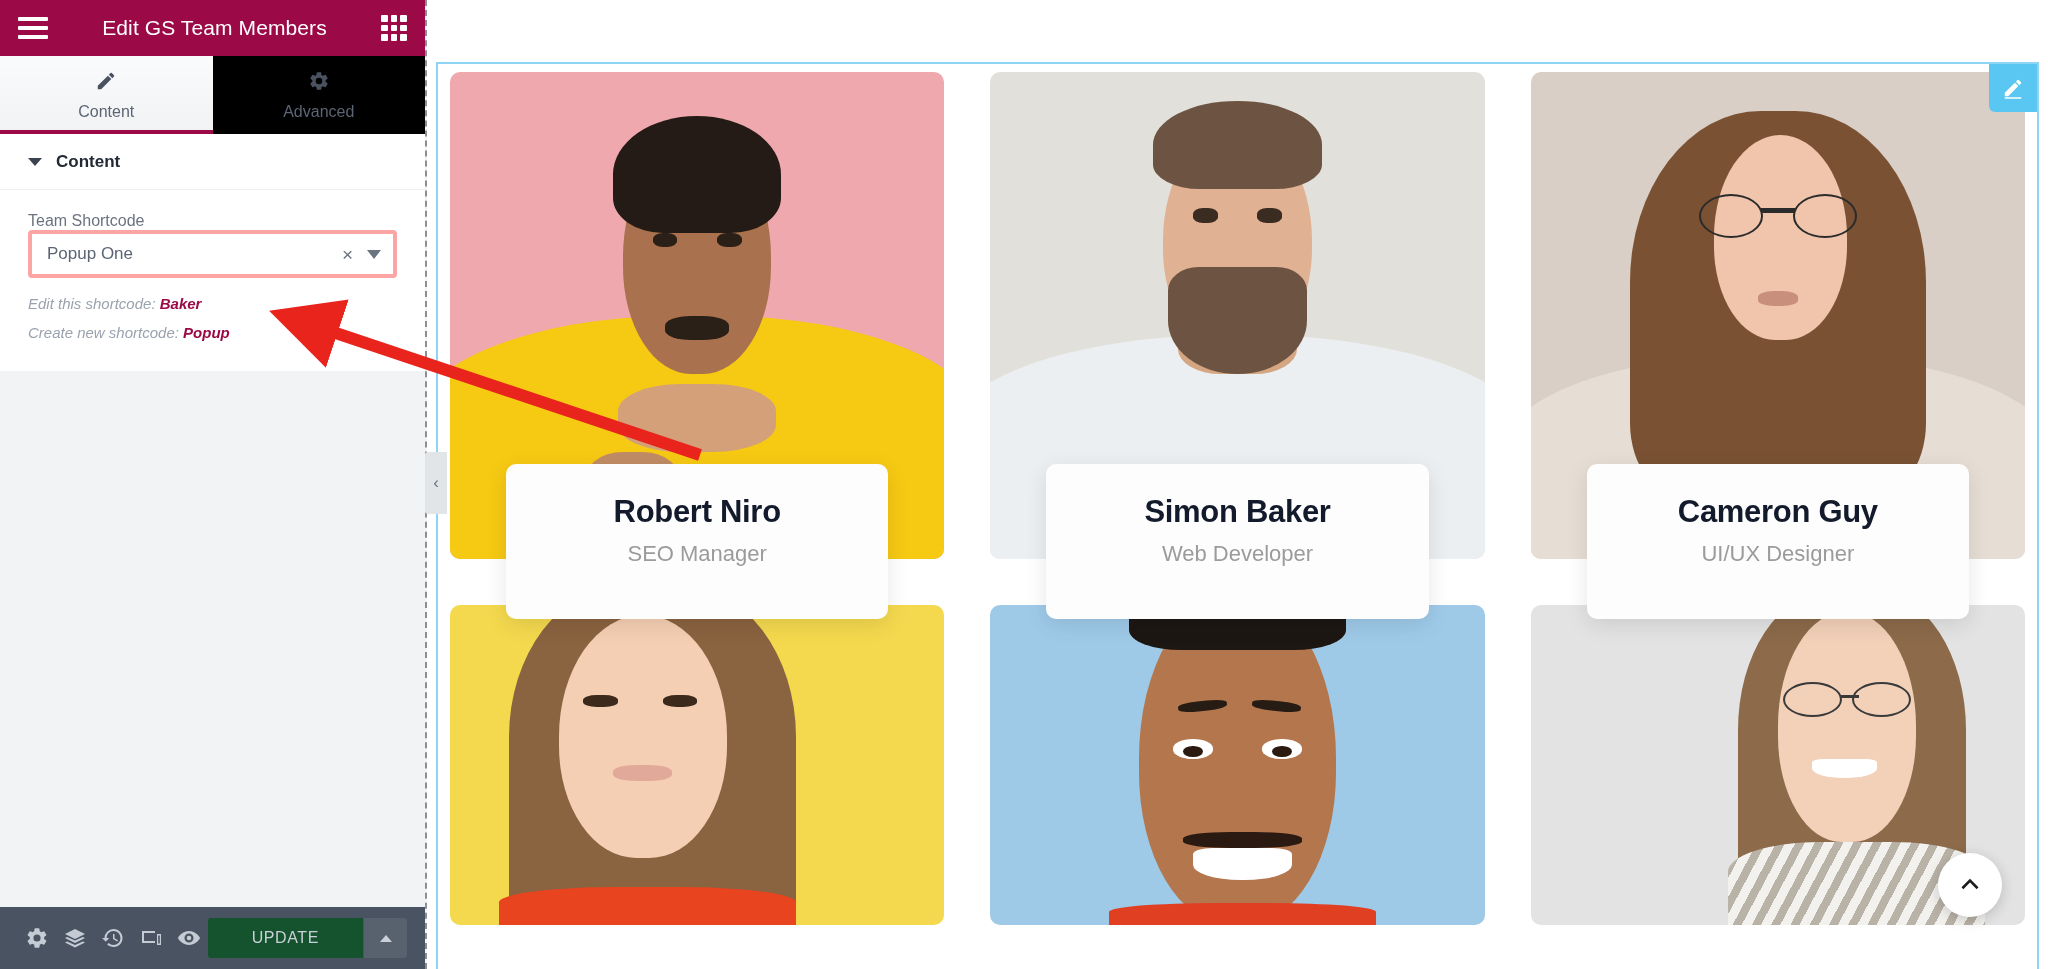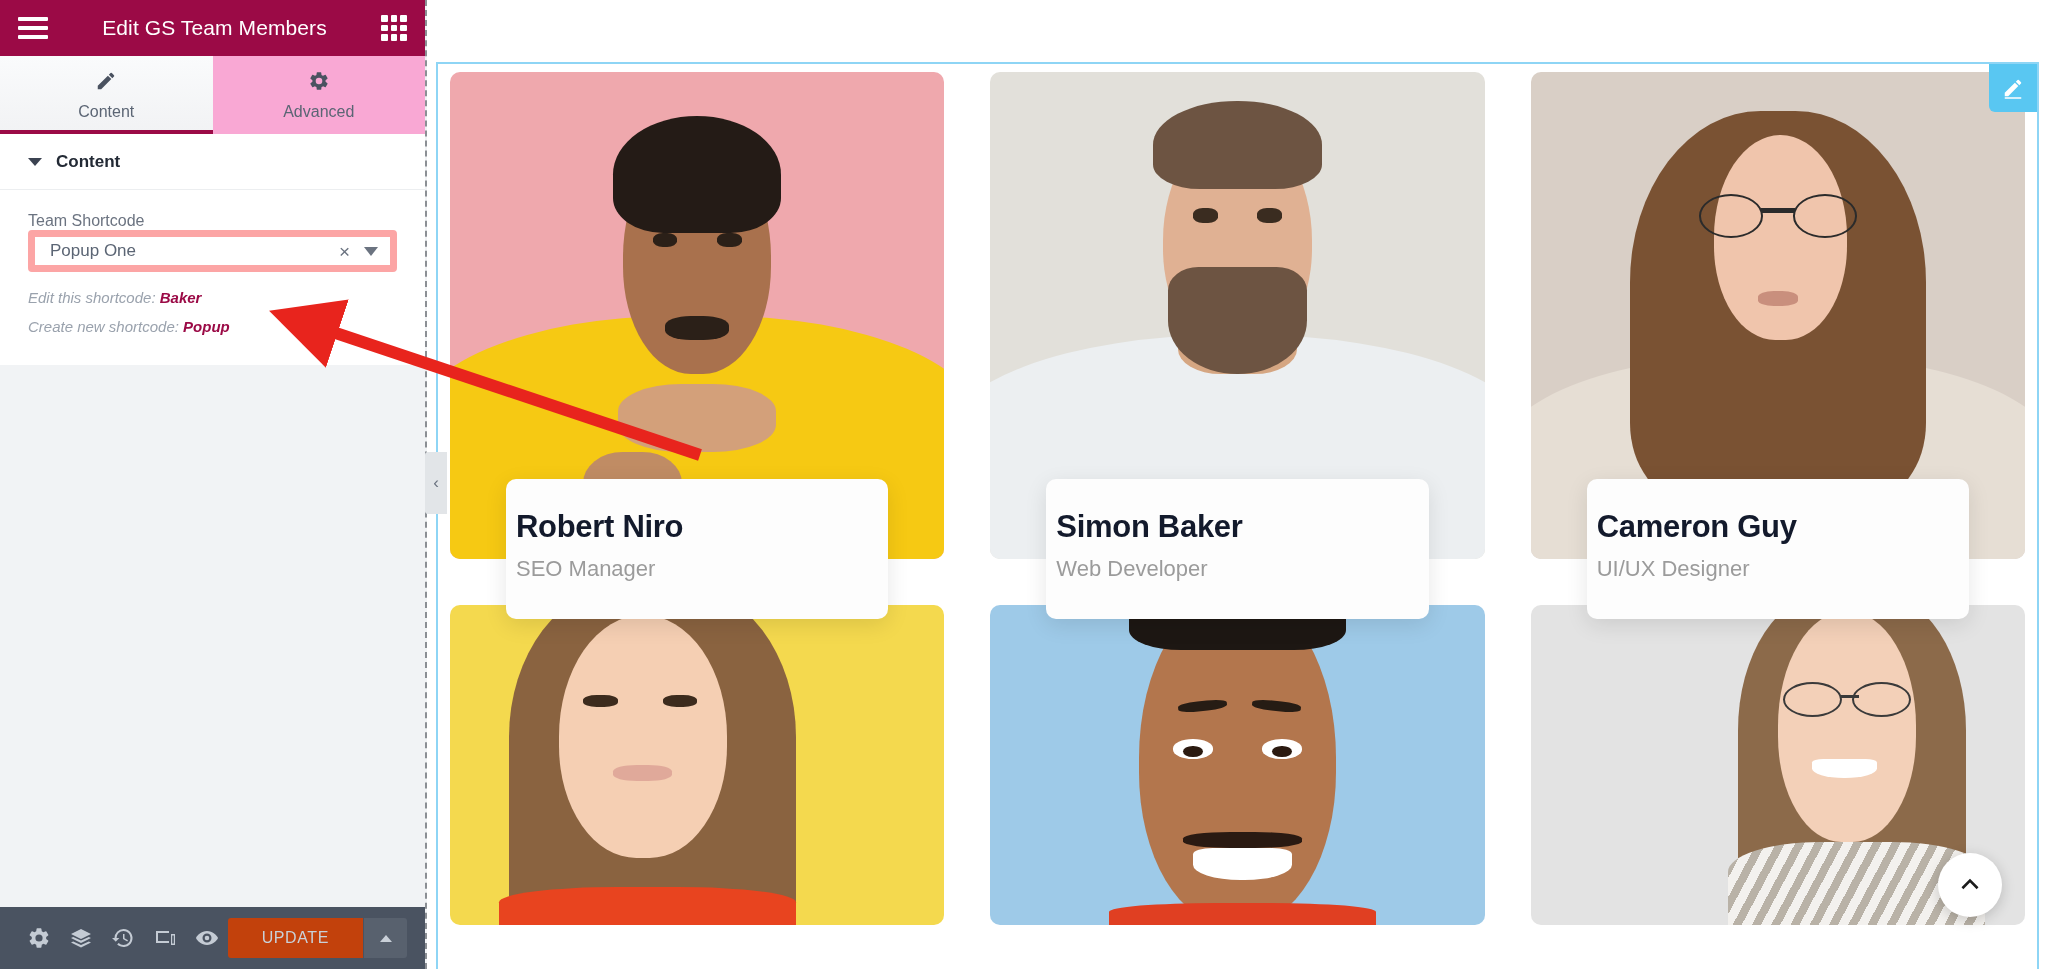--- a/index.html
+++ b/index.html
@@ -33,21 +33,21 @@
   .hamburger { width: 30px; height: 22px; display: flex; flex-direction: column; justify-content: space-between; cursor: pointer; }
   .hamburger i { display: block; height: 4px; background: #fff; border-radius: 1px; }
   .gridicon { width: 26px; height: 26px; display: grid; grid-template-columns: repeat(3,1fr); grid-template-rows: repeat(3,1fr); gap: 3px; cursor: pointer; }
   .gridicon i { background: #fff; border-radius: 1px; }
 
   #panel-tabs { height: 78px; display: flex; background: #fff; flex: 0 0 78px; }
   .ptab {
     flex: 1; display: flex; flex-direction: column;
     align-items: center; justify-content: center;
     gap: 7px; cursor: pointer; position: relative;
-    background: #f9a8d4; color: #5b6574; font-size: 16px;
+    background: #000000; color: #5b6574; font-size: 16px;
   }
   .ptab.active { background: linear-gradient(#fafbfc,#f1f2f4); }
   .ptab.active::after {
     content: ""; position: absolute; left: 0; right: 0; bottom: 0;
     height: 4px; background: #9b0a46;
   }
   .ptab svg { width: 22px; height: 22px; fill: #4a5260; }
 
   #panel-body { flex: 1; background: #f1f3f5; overflow: hidden; }
   #section-header {
@@ -59,21 +59,21 @@
   #section-header .caret {
     width: 0; height: 0;
     border-left: 7px solid transparent; border-right: 7px solid transparent;
     border-top: 8px solid #3b4351;
   }
   #section-header .slabel { font-size: 17px; font-weight: bold; color: #232a35; }
 
   #controls { background: #fff; padding: 22px 28px 30px 28px; }
   .field-label { font-size: 16px; color: #6b7380; }
   .select-box {
-    height: 42px; border: 7px solid #fca5a5; border-radius: 4px;
+    height: 48px; border: 4px solid #fca5a5; border-radius: 4px;
     background: #fff; display: flex; align-items: center;
     padding: 0 12px 0 15px; cursor: pointer;
   }
   .select-box .val { flex: 1; font-size: 17px; color: #5b6574; }
   .select-box .clr { font-size: 19px; color: #6b7380; margin-right: 14px; line-height: 1; }
   .select-box .dd {
     width: 0; height: 0;
     border-left: 7px solid transparent; border-right: 7px solid transparent;
     border-top: 9px solid #6b7380;
   }
@@ -85,23 +85,23 @@
     height: 62px; background: #4a5361; flex: 0 0 62px;
     display: flex; align-items: center; padding: 0 18px; gap: 0;
   }
   .fbtn {
     width: 54px; height: 62px; display: flex; align-items: center; justify-content: center;
     cursor: pointer;
   }
   .fbtn svg { width: 24px; height: 24px; fill: #c4cbd4; }
   #update-wrap { margin-left: auto; display: flex; height: 40px; }
   #update-btn {
-    background: #c2410c; color: #c9d0d8;
+    background: #14532d; color: #c9d0d8;
     display: flex; align-items: center; justify-content: center;
-    padding: 0 34px; font-size: 16px; letter-spacing: .6px;
+    padding: 0 44px; font-size: 16px; letter-spacing: .6px;
     border-radius: 3px 0 0 3px; cursor: pointer;
   }
   #update-caret {
     background: #58616e; width: 44px;
     border-left: 1px solid #4a5361;
     display: flex; align-items: center; justify-content: center;
     border-radius: 0 3px 3px 0; cursor: pointer;
   }
   #update-caret .c {
     width: 0; height: 0;
@@ -142,21 +142,21 @@
   }
   .card { position: relative; }
   .photo {
     height: 487px; border-radius: 10px; overflow: hidden; position: relative;
   }
   .photo .bg { position: absolute; inset: 0; }
   .info {
     position: absolute; left: 56px; right: 56px; bottom: -60px;
     background: #fdfdfd; border-radius: 10px;
     box-shadow: 0 6px 22px rgba(0,0,0,.10);
-    padding: 30px 10px 37px 10px; text-align: left; z-index: 5;
+    padding: 30px 10px 52px 10px; text-align: center; z-index: 5;
   }
   .info .nm { font-size: 31px; font-weight: bold; color: #131a2c; letter-spacing: -.3px; }
   .info .rl { font-size: 22px; color: #9b9b9b; margin-top: 11px; }
   .card.row2 .photo { height: 320px; }
 
   
   .head { position: absolute; border-radius: 50% 50% 46% 46%; }
   .hair { position: absolute; }
   .body { position: absolute; }
 

